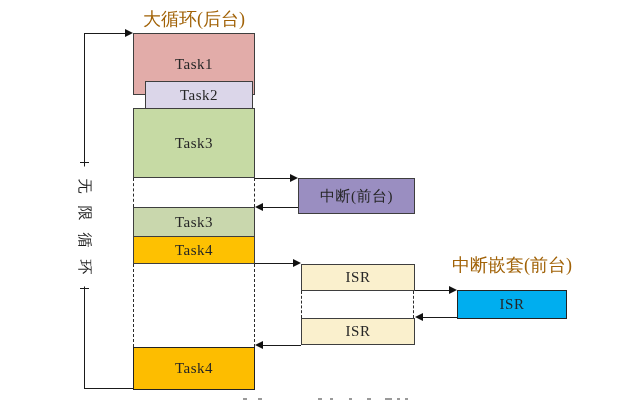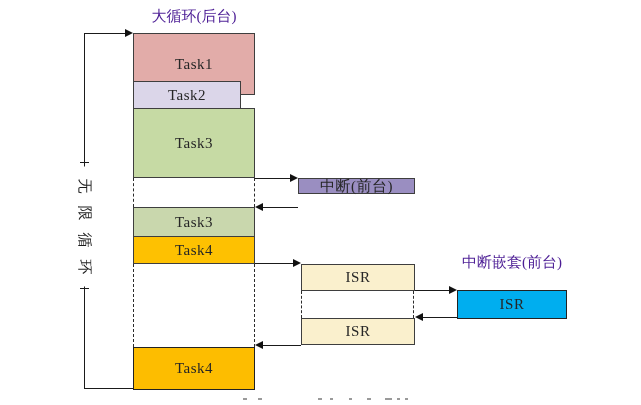--- a/index.html
+++ b/index.html
@@ -7,21 +7,21 @@
     width:641px;height:405px;background:#ffffff;overflow:hidden;position:relative;
     font-family:"Liberation Serif","DejaVu Serif",serif;color:#262626;
   }
   .canvas{position:absolute;left:0;top:0;width:641px;height:405px;background:#fff;}
   .box{
     position:absolute;box-sizing:border-box;border:1px solid #3e3e3e;
     display:flex;align-items:center;justify-content:center;
     font-size:15px;letter-spacing:.5px;color:#262626;
   }
   .box.heavy{border-width:1.5px;border-color:#222;}
-  .label{position:absolute;font-size:15px;white-space:nowrap;color:#4c1d95;}
+  .label{position:absolute;font-size:18px;white-space:nowrap;color:#a16207;}
   .label.center{text-align:center;}
   .hline{position:absolute;height:1px;background:#1a1a1a;}
   .vline{position:absolute;width:1px;background:#1a1a1a;}
   .dashv{position:absolute;width:0;border-left:1px dashed #2b2b2b;}
   .ah{position:absolute;width:0;height:0;border-top:4px solid transparent;border-bottom:4px solid transparent;}
   .ah.r{border-left:8px solid #111;}
   .ah.l{border-right:8px solid #111;}
   .vlabel{
     position:absolute;left:24px;top:217px;width:120px;height:19px;
     transform:rotate(90deg);transform-origin:center;
@@ -42,21 +42,21 @@
   <div class="hline" style="left:84px;top:33px;width:41px;"></div>
   <div class="ah r" style="left:125px;top:29px;"></div>
   <div class="hline" style="left:84px;top:388px;width:50px;"></div>
   <div class="tick" style="left:80px;top:162px;"></div>
   <div class="tick" style="left:80px;top:288px;"></div>
   <div class="vlabel">无限循环</div>
 
   <div class="box" style="left: 133px; top: 33px; width: 122px; height: 62px; background: rgb(226, 172, 169);">
     <span>Task1</span>
   </div>
-  <div class="box" style="left: 133px; top: 81px; width: 108px; height: 28px; background: rgb(219, 214, 233);">
+  <div class="box" style="left: 145px; top: 81px; width: 108px; height: 28px; background: rgb(219, 214, 233);">
     <span>Task2</span>
   </div>
   <div class="box" style="left: 133px; top: 108px; width: 122px; height: 70px; background: rgb(198, 218, 164);">
     <span>Task3</span>
   </div>
 
   <div class="dashv" style="left:133px;top:178px;height:29px;"></div>
   <div class="dashv" style="left:254px;top:178px;height:29px;"></div>
 
   <div class="box" style="left: 133px; top: 207px; width: 122px; height: 30px; background: rgb(201, 215, 173);">
@@ -66,21 +66,21 @@
     <span>Task4</span>
   </div>
 
   <div class="dashv" style="left:133px;top:264px;height:83px;"></div>
   <div class="dashv" style="left:254px;top:264px;height:83px;"></div>
 
   <div class="box heavy" style="left: 133px; top: 347px; width: 122px; height: 43px; background: rgb(253, 189, 0);">
     <span>Task4</span>
   </div>
 
-  <div class="box" style="left: 298px; top: 178px; width: 117px; height: 16px; background: rgb(154, 142, 193);">
+  <div class="box" style="left: 298px; top: 178px; width: 117px; height: 36px; background: rgb(154, 142, 193);">
     <span>中断(前台)</span>
   </div>
 
   <div class="hline" style="left:255px;top:178px;width:36px;"></div>
   <div class="ah r" style="left:290px;top:174px;"></div>
   <div class="hline" style="left:262px;top:207px;width:36px;"></div>
   <div class="ah l" style="left:255px;top:203px;"></div>
 
   <div class="box" style="left: 301px; top: 264px; width: 114px; height: 27px; background: rgb(250, 240, 205);">
     <span>ISR</span>

